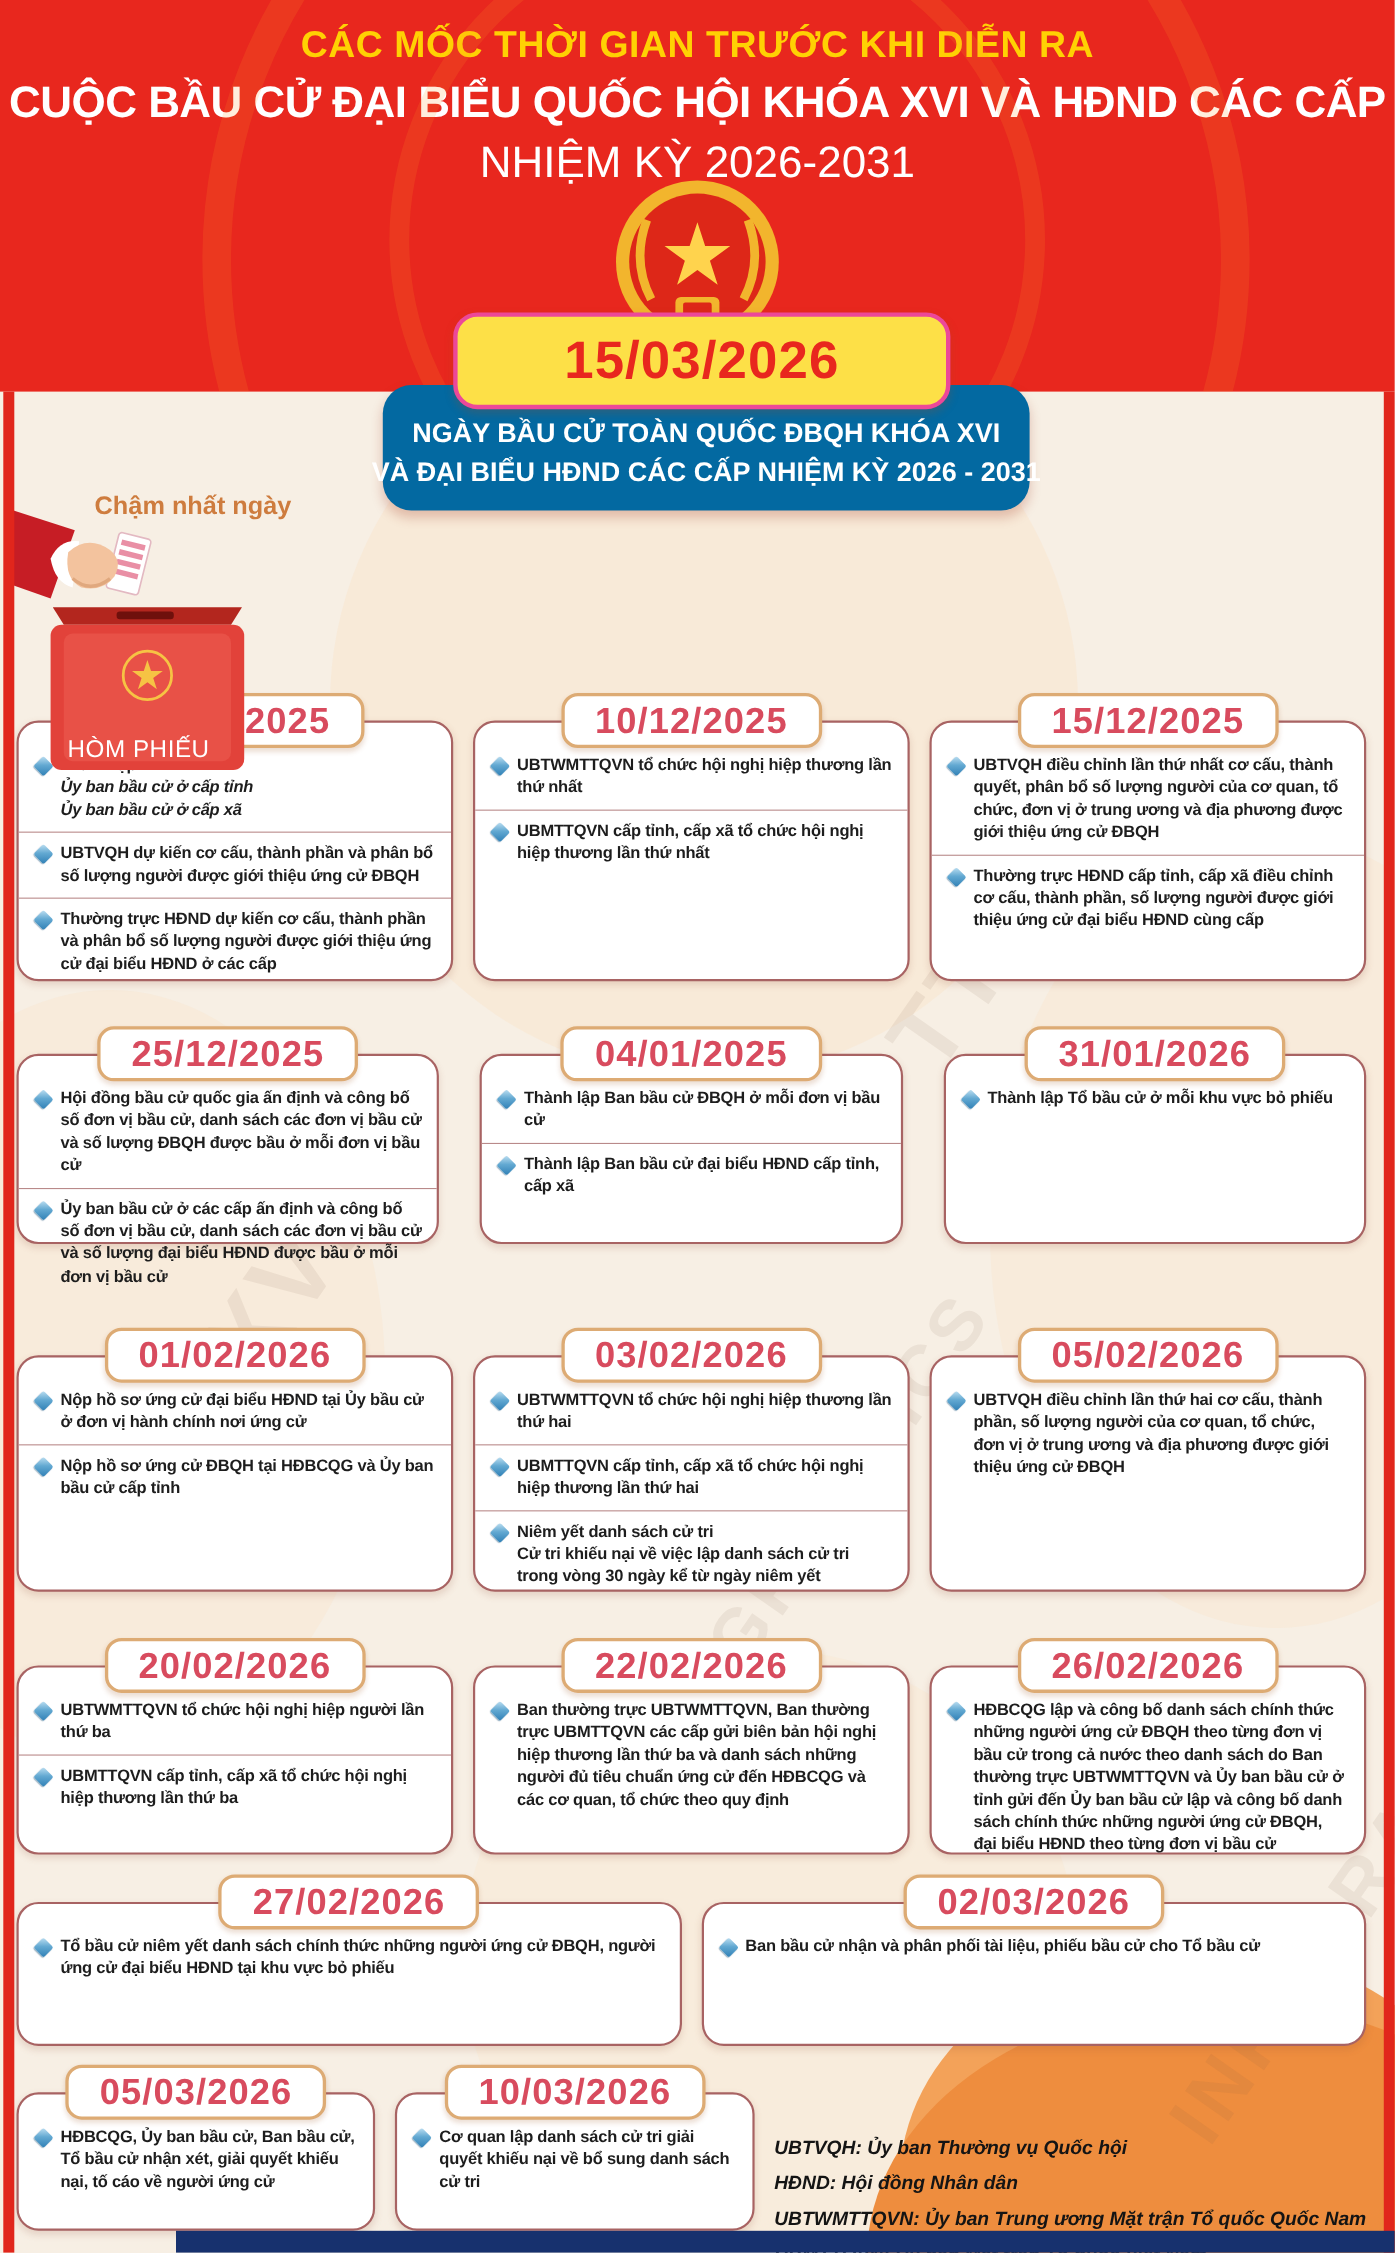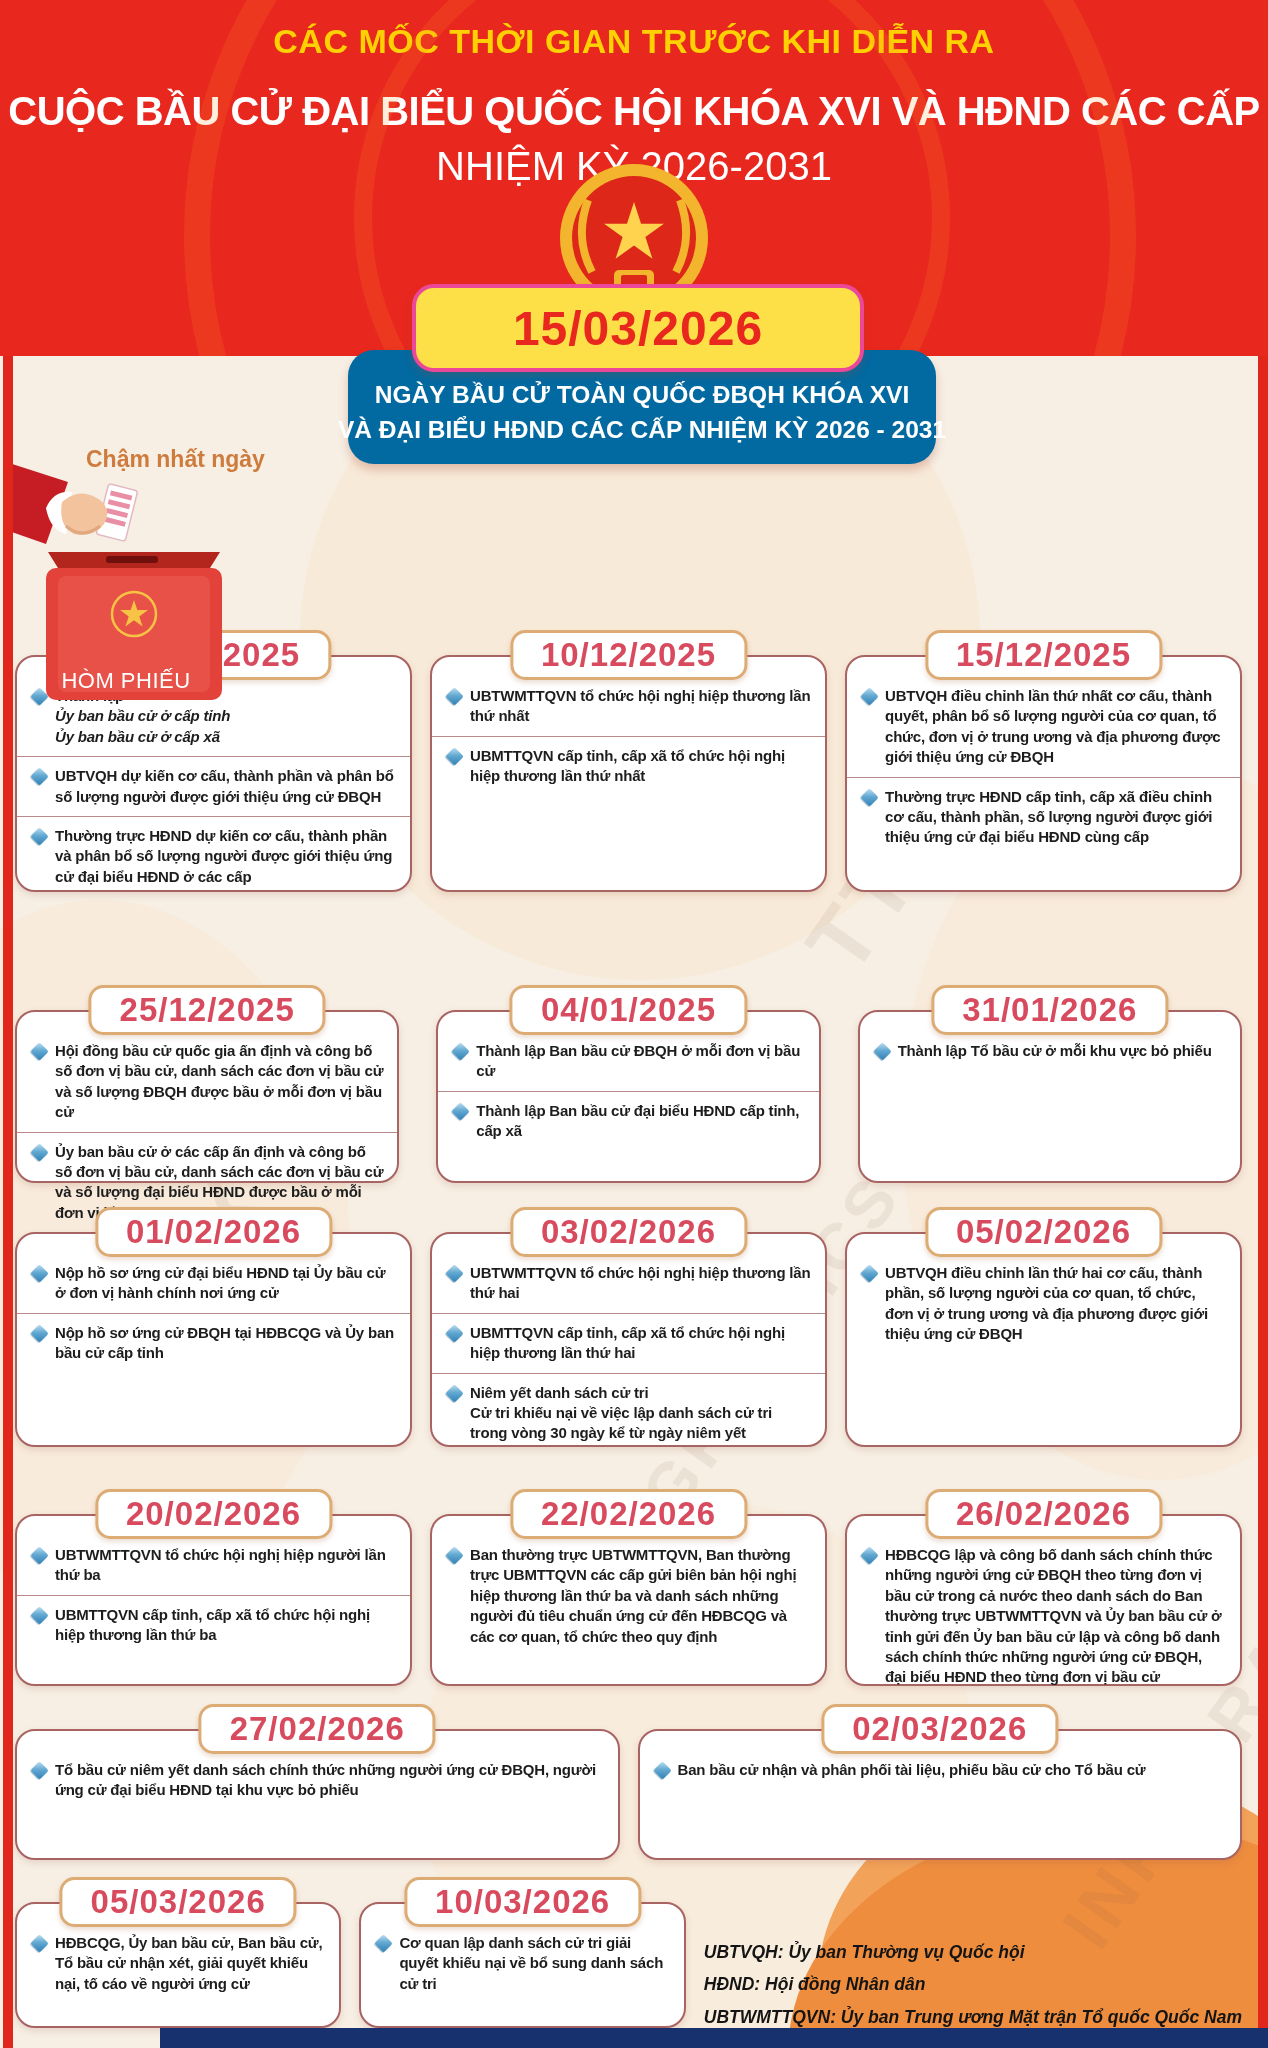--- a/index.html
+++ b/index.html
@@ -23,21 +23,21 @@
   .wm3{left:760px;top:780px;font-size:88px;}
   .wm4{left:950px;top:1650px;font-size:70px;}
 
   
   .header{position:absolute;left:0;top:0;width:1268px;height:356px;background:#e8271e;
           overflow:hidden;z-index:1;text-align:center;}
   .header .ring{position:absolute;border-radius:50%;border:26px solid rgba(255,150,40,.16);}
   .header .r1{width:900px;height:900px;left:184px;top:-240px;}
   .header .r2{width:560px;height:560px;left:354px;top:-80px;border-width:18px;}
   .title1{margin-top:22px;font-size:34px;font-weight:bold;color:#ffd103;letter-spacing:.5px;}
-  .title2{margin-top:28px;font-size:40px;font-weight:bold;color:#ffffff;letter-spacing:-.5px;}
+  .title2{margin-top:10px;font-size:40px;font-weight:bold;color:#ffffff;letter-spacing:-.5px;}
   .title3{margin-top:10px;font-size:40px;font-weight:normal;color:#ffffff;}
 
   
   .emblem{position:absolute;left:556px;top:160px;z-index:4;}
 
   
   .stripe{position:absolute;top:356px;bottom:0;width:10px;background:#e1261c;z-index:5;}
   .stripe.left{left:3px;} .stripe.right{right:0;}
 
   
@@ -54,21 +54,21 @@
   .badge{position:absolute;left:412px;top:284px;width:444px;height:80px;background:#fde047;
          border:4px solid #ec4899;border-radius:22px;z-index:4;display:flex;align-items:center;
          justify-content:center;box-shadow:0 4px 8px rgba(160,80,30,.25);}
   .badge span{font-size:48px;font-weight:bold;color:#e8271e;letter-spacing:1px;}
 
   .deadline{position:absolute;left:86px;top:446px;z-index:4;font-size:23px;font-weight:bold;color:#ce7c3e;}
 
   
   .row{position:absolute;left:15px;width:1227px;display:flex;gap:18px;align-items:stretch;z-index:3;}
   #row1{top:655px;height:237px;}
-  #row2{top:1010px;height:173px;gap:37px;}
+  #row2{top:958px;height:173px;gap:37px;}
   #row3{top:1232px;height:215px;}
   #row4{top:1514px;height:172px;}
   #row5{top:1729px;height:131px;}
   #row6{top:1902px;height:126px;}
   .card{flex:1 1 0;position:relative;background:#ffffff;border:2px solid #a86363;border-radius:20px;
         box-shadow:0 3px 7px rgba(150,85,60,.18);}
   .pill{position:absolute;top:-27px;left:50%;transform:translateX(-50%);background:#fff;
         border:3px solid #ddab74;border-radius:15px;padding:3px 28px;white-space:nowrap;
         box-shadow:0 3px 5px rgba(160,90,40,.2);z-index:2;}
   .pill span{font-size:33px;font-weight:bold;color:#d84b5e;letter-spacing:1px;}

